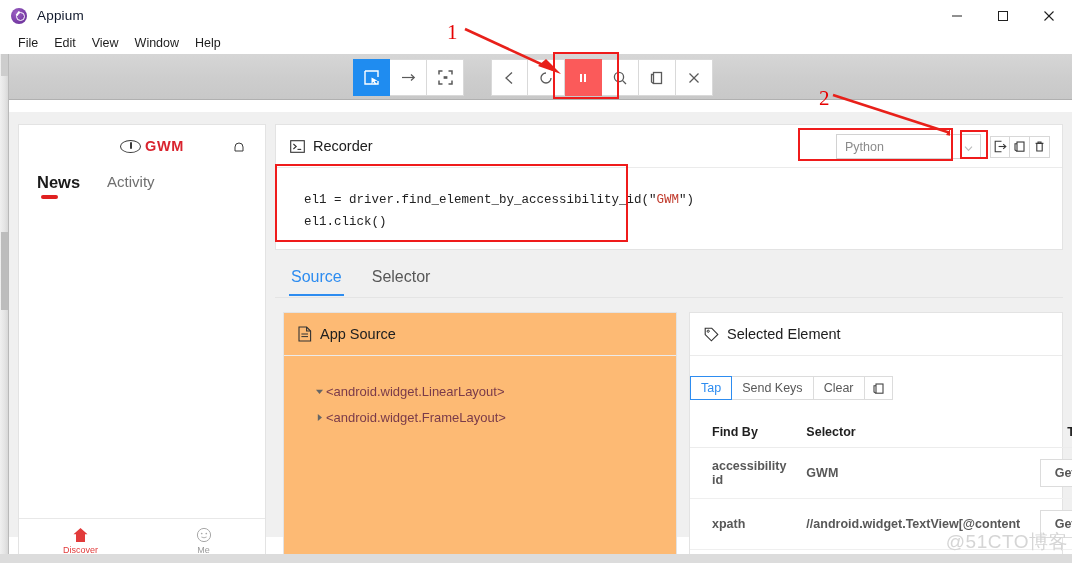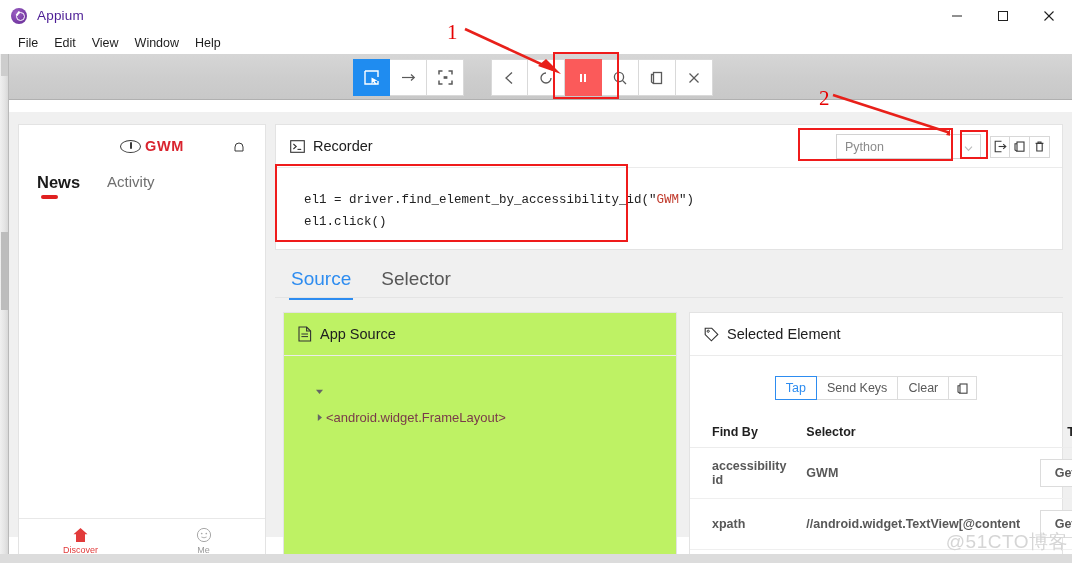--- a/index.html
+++ b/index.html
@@ -28,21 +28,21 @@
   .app-logo:after {
     content:""; position:absolute; left:6px; top:3px;
     width:2px; height:5px; background:#fff; transform:rotate(35deg);
     box-shadow:0 0 0 0 #fff;
   }
   .app-logo:before {
     content:""; position:absolute; left:4.5px; top:4.5px; width:7px; height:7px;
     border-radius:50%; border:1.5px solid #ffffff;
   }
   .app-title {
-    margin-left:10px; font-size:13.5px; color:#4c1d95; letter-spacing:.2px;
+    margin-left:10px; font-size:13.5px; color:#0f172a; letter-spacing:.2px;
   }
   .win-controls { position:absolute; right:0; top:0; height:31px; display:flex; }
   .win-btn {
     width:46px; height:31px; display:flex; align-items:center; justify-content:center;
     color:#202020;
   }
   .win-btn svg { display:block; }
 
   .menubar {
     position:absolute; left:0; top:31px; width:1072px; height:23px;
@@ -194,47 +194,47 @@
     padding:22px 0 0 28px; font-family:"Liberation Mono", monospace;
     font-size:12.5px; color:#222222; line-height:1.72; white-space:pre;
   }
   .code-area .str { color:#c0392b; }
 
   
   .tabs-row {
     position:absolute; left:266px; top:152px; width:788px; height:34px;
     display:flex; align-items:flex-start; gap:26px; padding-left:14px;
   }
-  .mtab { position:relative; padding:4px 2px 10px 2px; font-size:19px; color:#575757; }
+  .mtab { position:relative; padding:4px 2px 10px 2px; font-size:16px; color:#575757; }
   .mtab.active { color:#2d8cf0; }
   .mtab.active:after {
     content:""; position:absolute; left:0; right:0; bottom:0; height:2px; background:#2d8cf0;
   }
   .tabs-underline {
     position:absolute; left:266px; top:185px; width:788px; height:1px; background:#e4e4e4;
   }
 
   
   .src-card {
     position:absolute; left:274px; top:200px; width:394px; height:252px;
-    background:#bef264; border:1px solid #e3e3e3;
+    background:#fdba74; border:1px solid #e3e3e3;
   }
   .sel-card {
     position:absolute; left:680px; top:200px; width:374px; height:252px;
     background:#ffffff; border:1px solid #e3e3e3;
   }
   .tree { padding:22px 0 0 0; }
   .tree-node { display:flex; align-items:center; font-size:13px; color:#5a3b3b; height:26px; }
   .tree-node .caret { width:14px; display:flex; justify-content:center; color:#555; }
   .tree-node .tag { color:#7a3b4a; }
   .tree-node.lvl1 { padding-left:28px; }
   .tree-node.lvl2 { padding-left:28px; }
 
   .act-btns {
-    display:flex; justify-content:center; margin-top:20px;
+    display:flex; margin-top:20px;
   }
   .act-btn {
     height:24px; border:1px solid #dcdcdc; border-left-width:0; background:#ffffff;
     display:flex; align-items:center; padding:0 10px; font-size:12.5px; color:#595959;
   }
   .act-btn:first-child { border-left-width:1px; }
   .act-btn.sel { color:#2d8cf0; border-color:#2d8cf0; }
   .act-btn.icononly { padding:0 7px; }
 
   .tbl { width:100%; border-collapse:collapse; margin-top:17px; }
@@ -474,20 +474,21 @@
           <span>App Source</span>
         </div>
       </div>
       <div class="tree">
         <div class="tree-node lvl1">
           <span class="caret">
             <svg width="9" height="9" viewBox="0 0 9 9">
                 <polygon points="1,2.8 8,2.8 4.5,7" fill="#666"></polygon>
               </svg>
           </span>
+          <span class="tag">&lt;android.widget.LinearLayout&gt;</span>
         </div>
         <div class="tree-node lvl2">
           <span class="caret">
             <svg width="9" height="9" viewBox="0 0 9 9">
                 <polygon points="2.8,1 7,4.5 2.8,8" fill="#666"></polygon>
               </svg>
           </span>
           <span class="tag">&lt;android.widget.FrameLayout&gt;</span>
         </div>
       </div>

